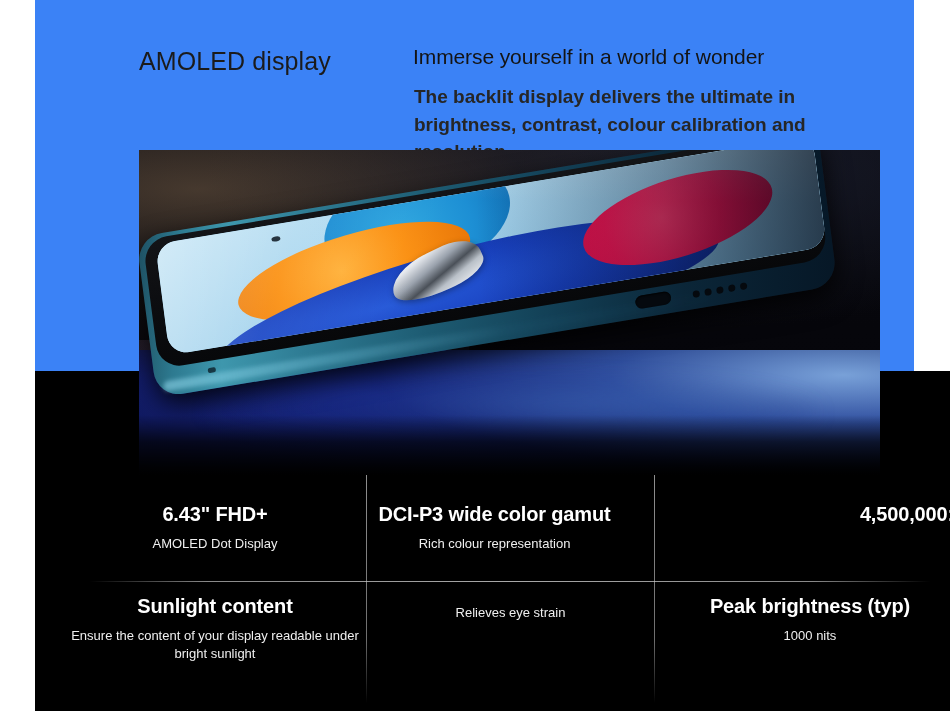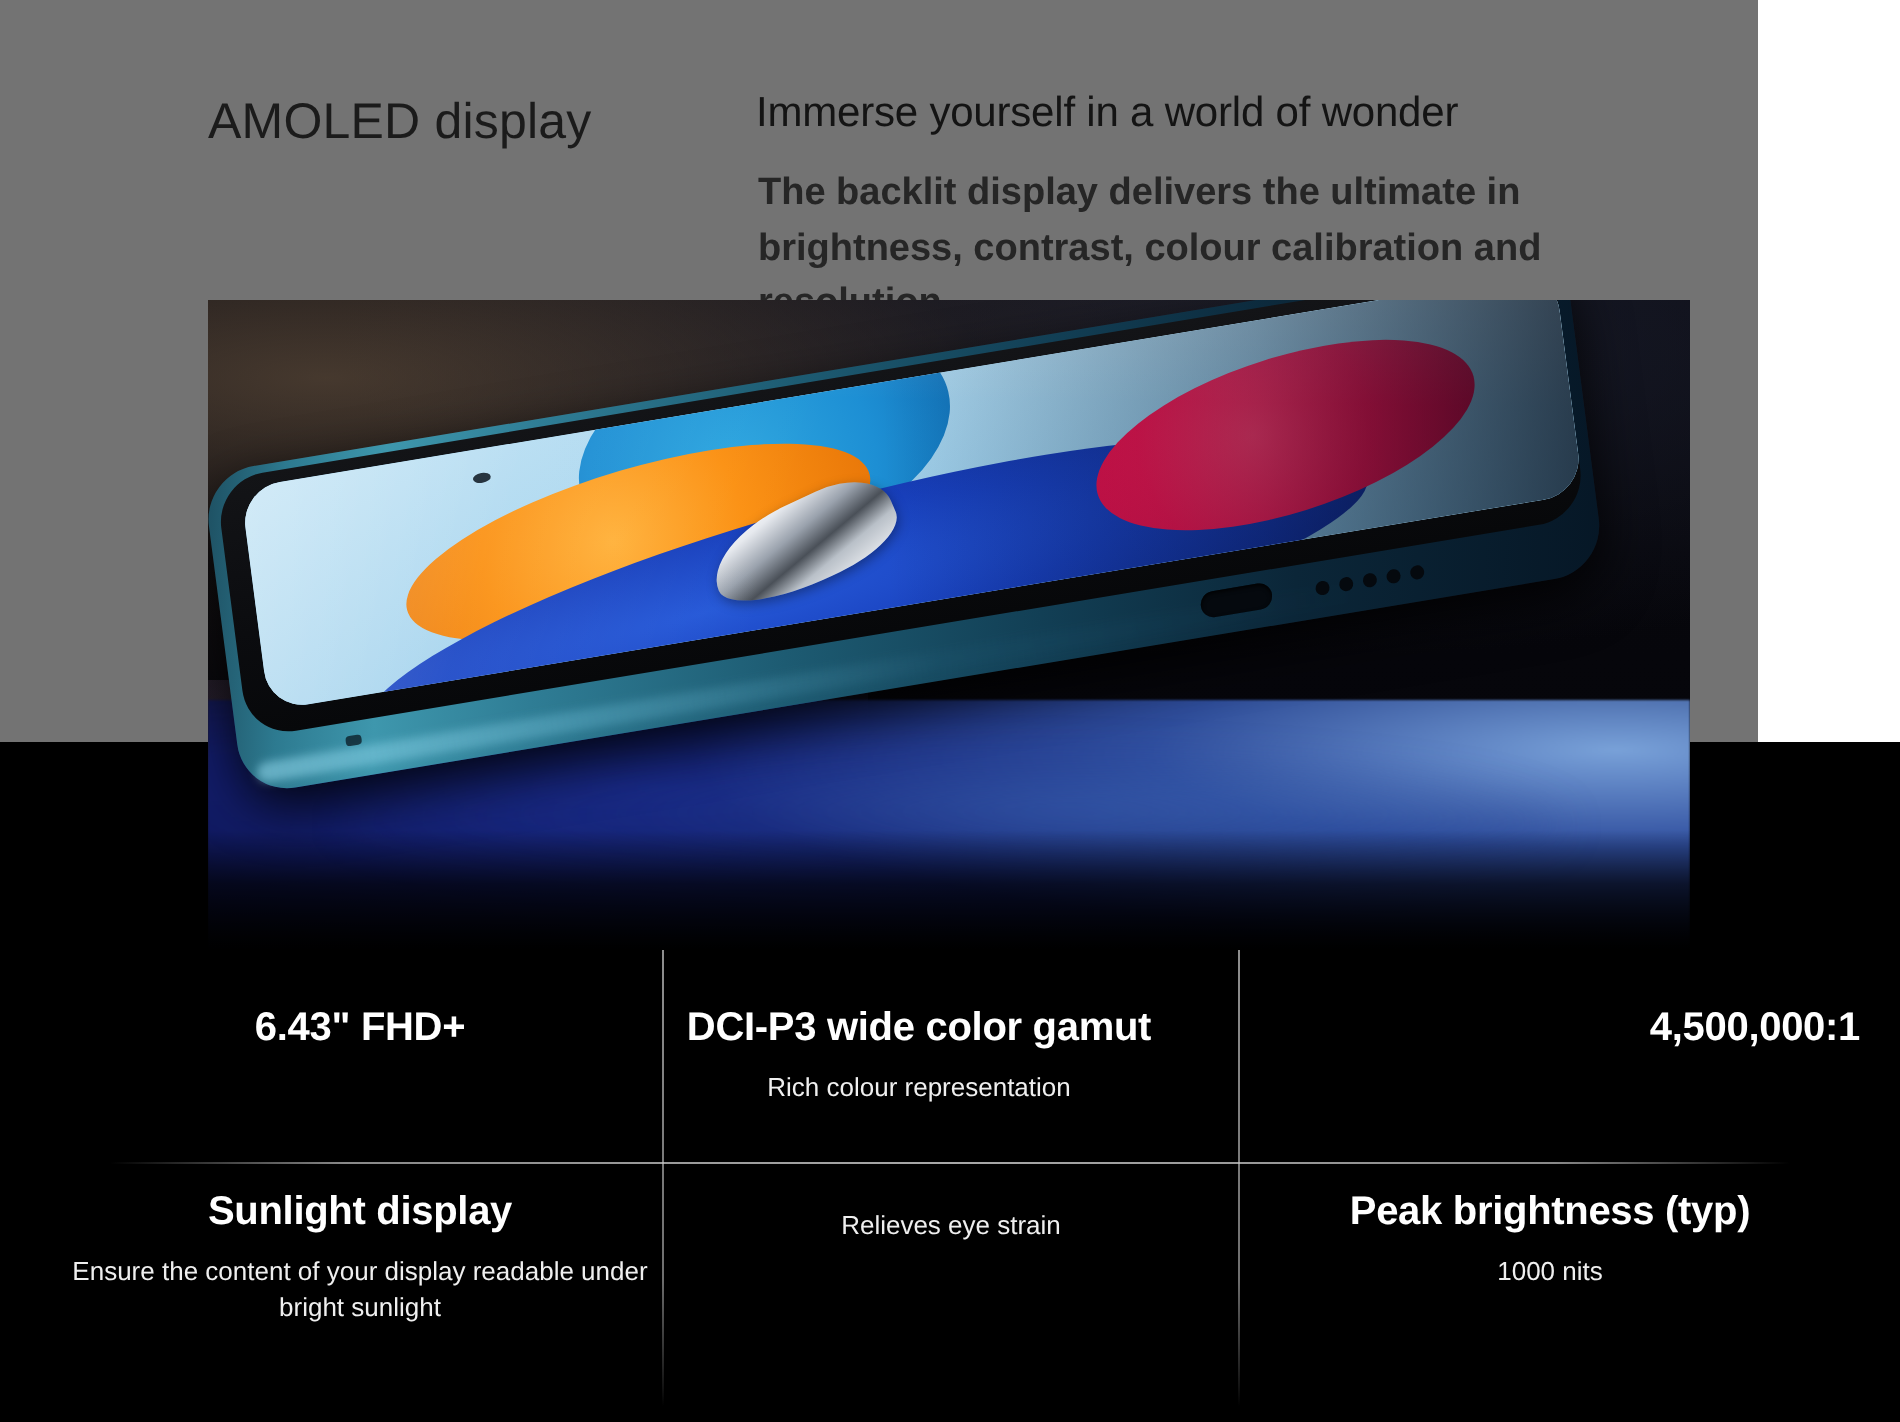--- a/index.html
+++ b/index.html
@@ -9,21 +9,22 @@
     height: 711px;
     overflow: hidden;
     background: #ffffff;
     font-family: "Liberation Sans", sans-serif;
   }
 
   #page {
     position: relative;
     width: 879px;
     height: 711px;
-    background: #737373;
+    background: #3b82f6;
+    margin-left: 35px;
   }
 
   
   .black-backdrop {
     position: absolute;
     left: 0;
     top: 371px;
     width: 950px;
     height: 340px;
     background: #000000;
@@ -457,33 +458,34 @@
   </div>
 
   <div class="spec-grid">
 
     <div class="v-divider left"></div>
     <div class="v-divider right"></div>
     <div class="h-divider"></div>
 
     <div class="cell r1c1">
       <div class="big">6.43" FHD+</div>
+      <div class="small">AMOLED Dot Display</div>
     </div>
 
     <div class="cell r1c2">
       <div class="big">DCI-P3 wide color gamut</div>
       <div class="small">Rich colour representation</div>
     </div>
 
     <div class="cell r1c3">
       <div class="big">4,500,000:1</div>
     </div>
 
     <div class="cell r2c1">
-      <div class="big">Sunlight display</div>
+      <div class="big">Sunlight content</div>
       <div class="small">Ensure the content of your display readable under bright sunlight</div>
     </div>
 
     <div class="cell r2c2">
       <div class="small">Relieves eye strain</div>
     </div>
 
     <div class="cell r2c3">
       <div class="big">Peak brightness (typ)</div>
       <div class="small">1000 nits</div>

